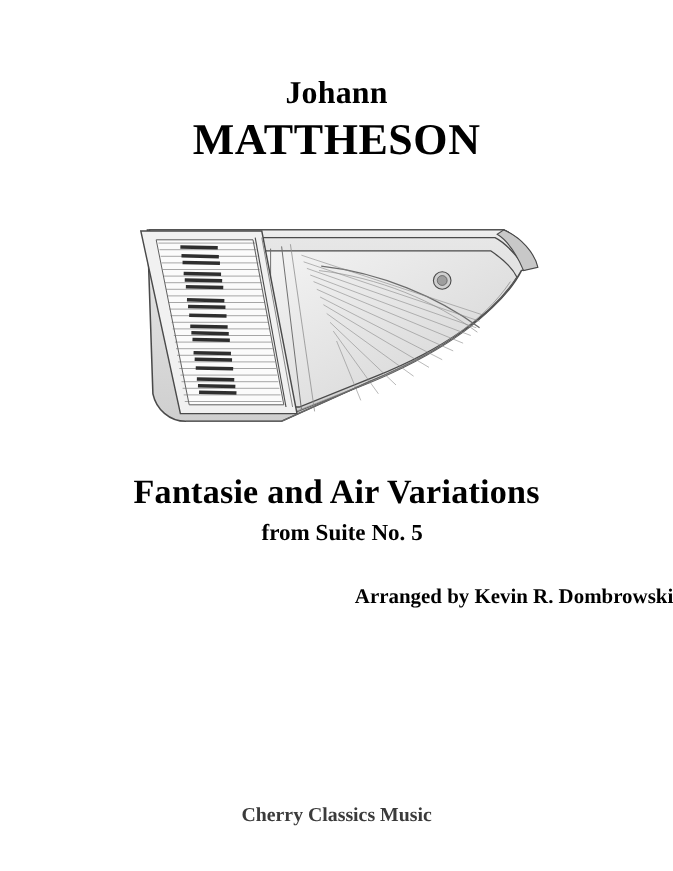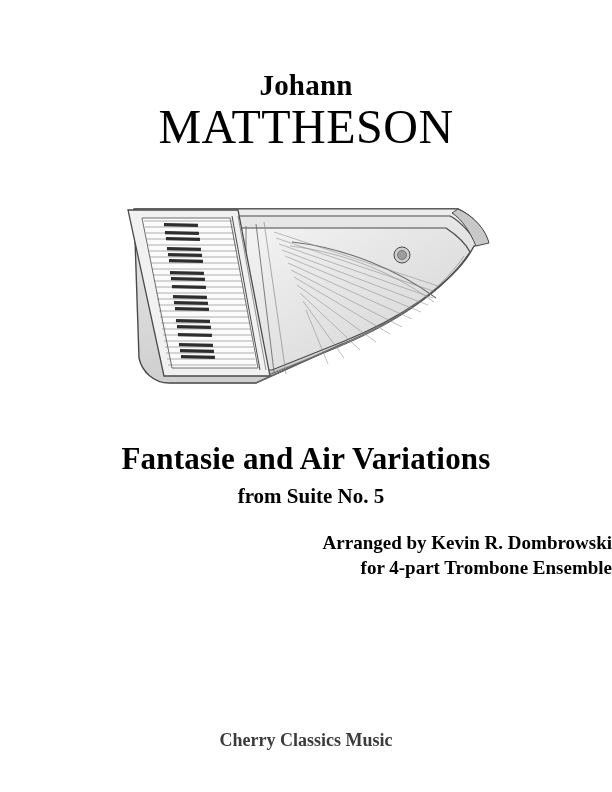--- a/index.html
+++ b/index.html
@@ -32,43 +32,43 @@
   }
   .composer-first {
     font-family: "Liberation Serif", serif;
     font-weight: bold;
     font-size: 29px;
     line-height: 34px;
     letter-spacing: 0.2px;
   }
   .composer-last {
     font-family: "Liberation Serif", serif;
-    font-weight: normal;
-    font-size: 48px;
+    font-weight: bold;
+    font-size: 40px;
     line-height: 46px;
     letter-spacing: 0.5px;
     margin-top: 2px;
   }
 
   
   .illustration {
     position: absolute;
     top: 186px;
     left: 106px;
     width: 400px;
     height: 205px;
   }
   .illustration svg {
     display: block;
   }
 
   
   .title-block {
     position: absolute;
-    top: 440px;
+    top: 428px;
     left: 0;
     width: 612px;
     text-align: center;
   }
   .work-title {
     font-family: "Liberation Serif", serif;
     font-weight: bold;
     font-size: 31px;
     line-height: 38px;
     letter-spacing: 0.2px;
@@ -245,18 +245,17 @@
     </svg>
   </div>
 
   <div class="title-block">
     <div class="work-title">Fantasie and Air Variations</div>
     <div class="work-subtitle">from Suite No. 5</div>
   </div>
 
   <div class="arranger-block">
     <div class="arranger-line">Arranged by Kevin R. Dombrowski</div>
-    <div class="arranger-line">for 4-part Trombone Ensemble</div>
   </div>
 
   <div class="publisher">Cherry Classics Music</div>
 
 </div>
 
 </body></html>

